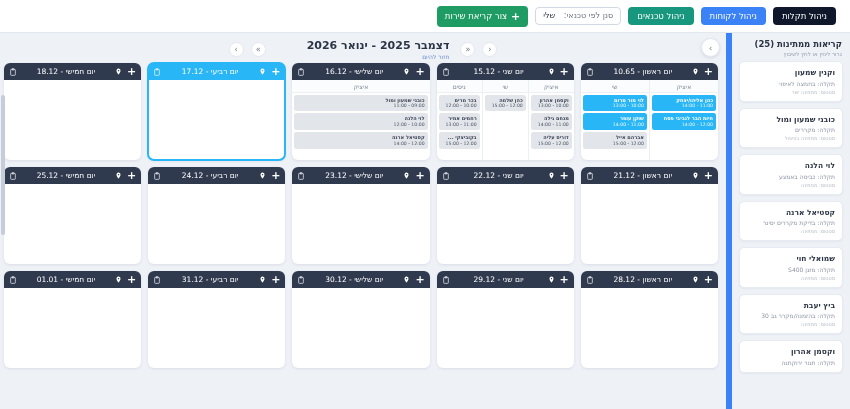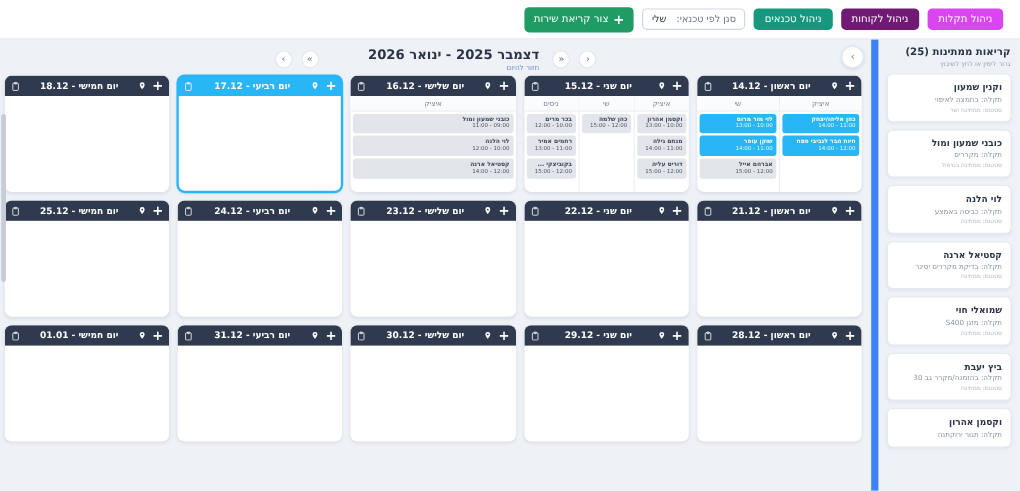--- a/index.html
+++ b/index.html
@@ -19,22 +19,22 @@
   }
   .app-title { font-size: 12.5px; font-weight: bold; color: #2b3445; letter-spacing: .2px; }
   .tb-left { display: flex; align-items: center; gap: 7px; }
   .btn {
     border: none; border-radius: 4px; color: #fff;
     font-size: 8.5px; font-family: inherit; padding: 5px 9px;
     cursor: pointer; white-space: nowrap; line-height: 1;
   }
   .btn-green { background: #1f9c63; display: flex; align-items: center; gap: 4px; padding: 5px 8px; }
   .btn-teal { background: #17977e; }
-  .btn-purple { background: #701a75; }
-  .btn-dark { background: #d946ef; }
+  .btn-purple { background: #3b82f6; }
+  .btn-dark { background: #0f172a; }
   .plus-glyph { font-size: 11px; line-height: 1; font-weight: bold; }
   .select-box {
     border: 1px solid #d2d8e2; border-radius: 4px; background: #fff;
     font-size: 8px; color: #6b7384; padding: 4px 7px; min-width: 86px;
     display: flex; align-items: center; justify-content: space-between; gap: 6px;
     cursor: pointer; line-height: 1;
   }
   .select-val { color: #2b3445; }
 
   
@@ -91,21 +91,21 @@
     overflow: hidden; box-shadow: 0 1px 3px rgba(35,45,65,.09);
     display: flex; flex-direction: column; height: 97px;
   }
   .daycard.today { outline: 2px solid #29b6f6; outline-offset: -1px; }
   .dc-head {
     background: #2f3a4f; color: #fff; height: 17px; flex: 0 0 17px;
     display: flex; align-items: center; justify-content: space-between;
     padding: 0 5px;
   }
   .daycard.today .dc-head { background: #29b6f6; }
-  .dc-title { font-size: 7.5px; font-weight: bold; }
+  .dc-title { font-size: 7.5px; font-weight: normal; }
   .dc-icons { display: flex; align-items: center; gap: 5px; }
   .ic { cursor: pointer; display: flex; align-items: center; }
   .ic svg { display: block; }
   .dc-body { flex: 1; display: flex; min-height: 0; }
   .tech-col {
     flex: 1 1 0; min-width: 0; border-left: 1px solid #eceff4;
     display: flex; flex-direction: column;
   }
   .tech-col:last-child { border-left: none; }
   .tech-head {
@@ -214,21 +214,21 @@
             <div class="daycard">
               <div class="dc-head">
                 <div class="dc-icons">
                   <span class="ic plus-glyph">+</span>
                   <span class="ic">
                     <svg width="7" height="7" viewBox="0 0 24 24" fill="currentColor">
                       <path d="M12 2a7 7 0 0 0-7 7c0 5 7 13 7 13s7-8 7-13a7 7 0 0 0-7-7zm0 9.5A2.5 2.5 0 1 1 12 6.5a2.5 2.5 0 0 1 0 5z"></path>
                     </svg>
                   </span>
                 </div>
-                <div class="dc-title">יום ראשון - 14.12</div>
+                <div class="dc-title">יום ראשון - 10.65</div>
                 <span class="ic">
                   <svg width="8" height="8" viewBox="0 0 24 24" fill="none" stroke="currentColor" stroke-width="2">
                     <rect x="5" y="4" width="14" height="18" rx="2"></rect>
                     <rect x="9" y="2" width="6" height="4" rx="1"></rect>
                   </svg>
                 </span>
               </div>
               <div class="dc-body">
                 <div class="tech-col">
                   <div class="tech-head">איציק</div>

